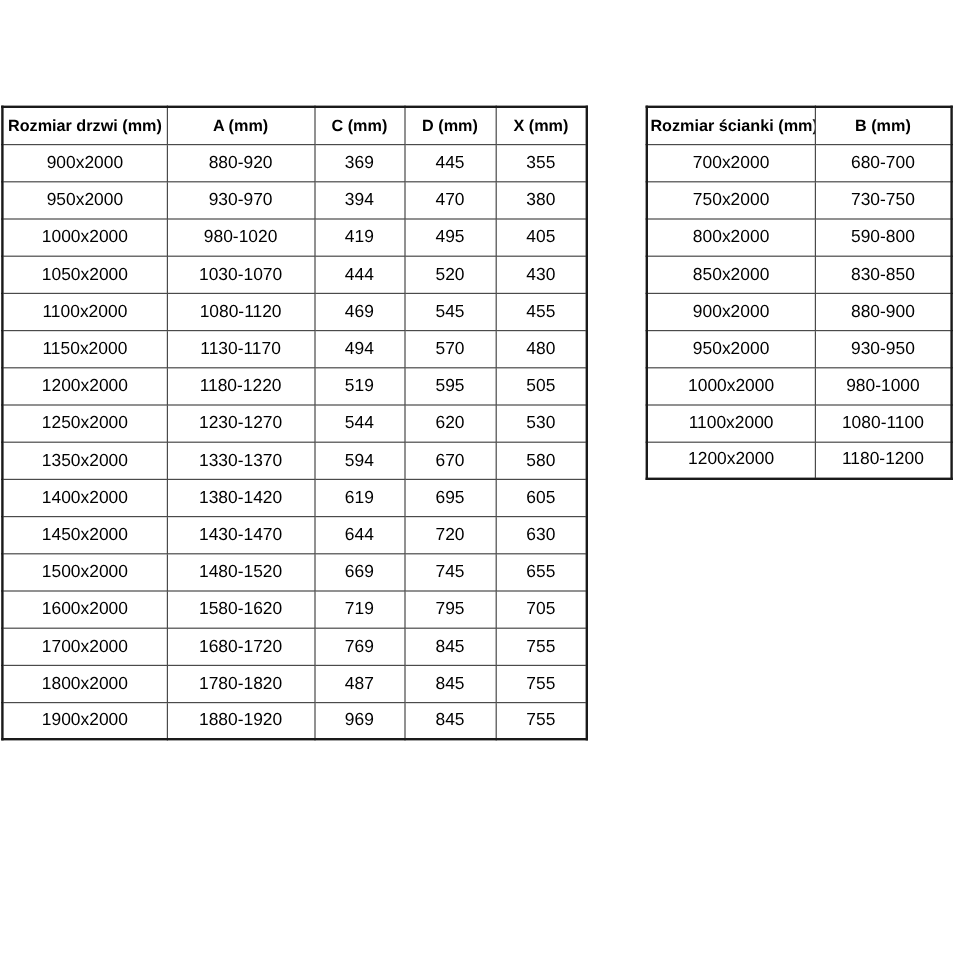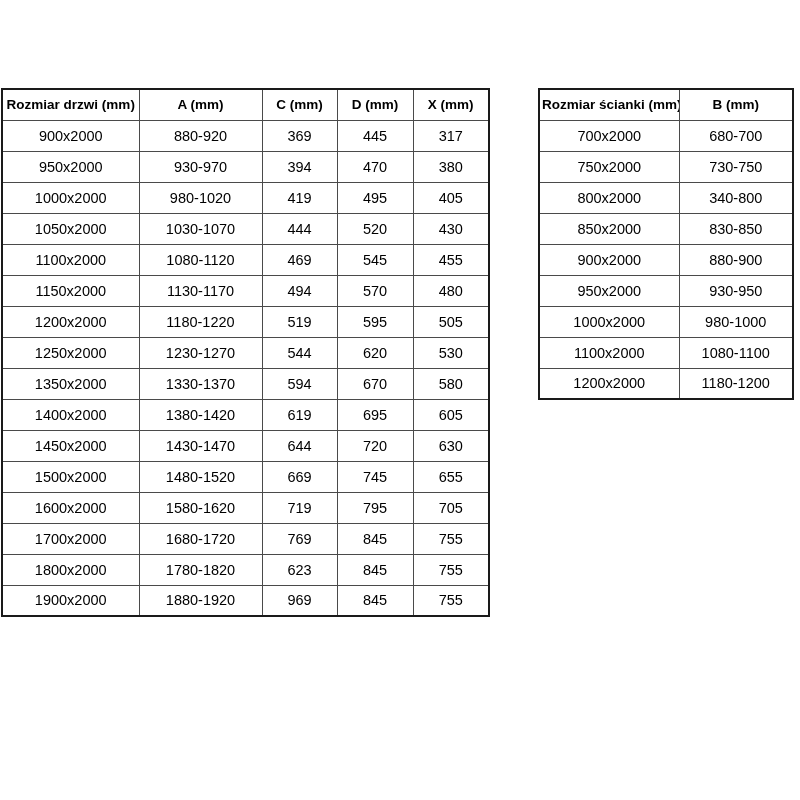--- a/index.html
+++ b/index.html
@@ -75,21 +75,21 @@
           <th>D (mm)</th>
           <th>X (mm)</th>
         </tr>
       </thead>
       <tbody>
         <tr>
           <td>900x2000</td>
           <td>880-920</td>
           <td>369</td>
           <td>445</td>
-          <td>317</td>
+          <td>355</td>
         </tr>
         <tr>
           <td>950x2000</td>
           <td>930-970</td>
           <td>394</td>
           <td>470</td>
           <td>380</td>
         </tr>
         <tr>
           <td>1000x2000</td>
@@ -171,21 +171,21 @@
         <tr>
           <td>1700x2000</td>
           <td>1680-1720</td>
           <td>769</td>
           <td>845</td>
           <td>755</td>
         </tr>
         <tr>
           <td>1800x2000</td>
           <td>1780-1820</td>
-          <td>623</td>
+          <td>487</td>
           <td>845</td>
           <td>755</td>
         </tr>
         <tr>
           <td>1900x2000</td>
           <td>1880-1920</td>
           <td>969</td>
           <td>845</td>
           <td>755</td>
         </tr>
@@ -207,21 +207,21 @@
         <tr>
           <td>700x2000</td>
           <td>680-700</td>
         </tr>
         <tr>
           <td>750x2000</td>
           <td>730-750</td>
         </tr>
         <tr>
           <td>800x2000</td>
-          <td>340-800</td>
+          <td>590-800</td>
         </tr>
         <tr>
           <td>850x2000</td>
           <td>830-850</td>
         </tr>
         <tr>
           <td>900x2000</td>
           <td>880-900</td>
         </tr>
         <tr>

